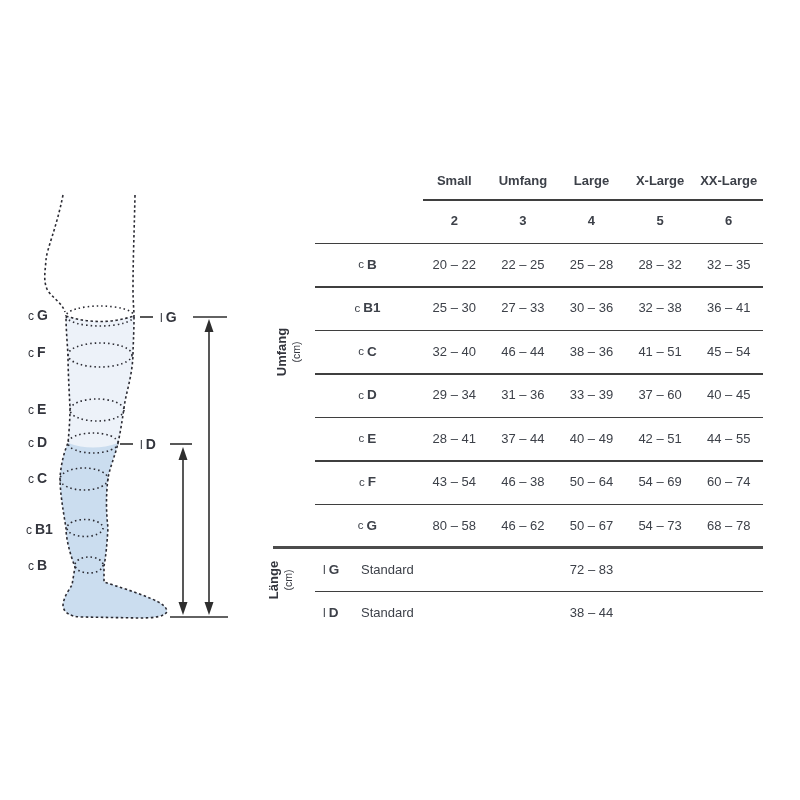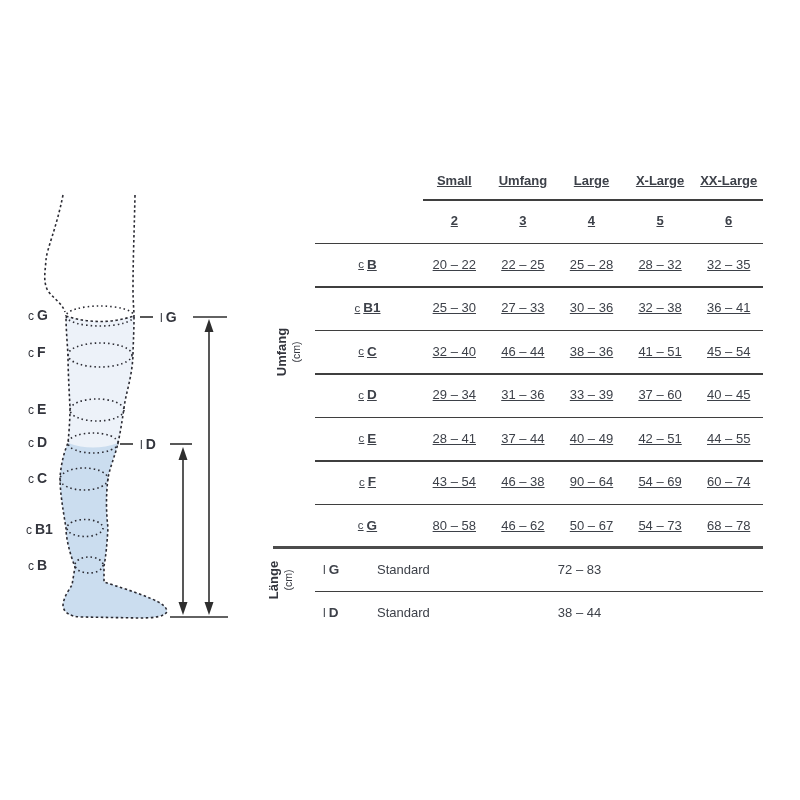--- a/index.html
+++ b/index.html
@@ -8,35 +8,35 @@
 
   
   .leg-svg{position:absolute;left:0;top:140px;}
   .leg-label{position:absolute;display:flex;align-items:baseline;white-space:nowrap;}
   .leg-label .pfx{font-size:12px;font-weight:400;color:#33353d;}
   .leg-label .ltr{font-size:14px;font-weight:700;color:#33353d;margin-left:3px;}
 
   
   .hline{position:absolute;background:#3f3f3f;height:1.5px;}
   .hline.thick{height:3px;background:#4c4c4c;}
-  .trow{position:absolute;left:315px;width:448px;height:43.5px;display:flex;align-items:center;text-decoration:underline;}
+  .trow{position:absolute;left:315px;width:448px;height:43.5px;display:flex;align-items:center;}
   .cell{display:flex;align-items:center;justify-content:center;}
   .cell.lbl{width:105px;}
   .cell.val{width:68.6px;font-size:13px;color:#3d4149;}
   .hname{font-weight:700;font-size:13.5px;}
   .num{font-weight:700;font-size:13.5px;}
   .cell.lbl .pfx{font-size:11.5px;font-weight:400;}
   .cell.lbl .ltr{font-size:13.5px;font-weight:700;margin-left:3px;}
 
   .len-row{position:absolute;left:315px;width:448px;display:flex;align-items:center;}
   .len-lbl{display:flex;align-items:baseline;margin-left:8px;width:34px;}
   .len-lbl .pfx{font-size:12px;font-weight:400;}
   .len-lbl .ltr{font-size:13.5px;font-weight:700;margin-left:3px;}
-  .len-type{font-size:13px;margin-left:20px;}
-  .len-val{position:absolute;left:230px;width:69px;text-align:center;font-size:13px;}
+  .len-type{font-size:13px;margin-left:4px;}
+  .len-val{position:absolute;left:242px;width:69px;text-align:center;font-size:13px;}
 
   .vlabel{position:absolute;transform:translate(-50%,-50%) rotate(-90deg);display:flex;flex-direction:column;align-items:center;line-height:1.15;white-space:nowrap;}
   .vlabel .vt{font-size:13px;font-weight:700;color:#33353d;}
   .vlabel .vu{font-size:10.5px;font-weight:400;color:#33353d;}
 </style>
 </head>
 <body>
 
 <div class="canvas">
 
@@ -253,21 +253,21 @@
     <div class="cell val">42 – 51</div>
     <div class="cell val">44 – 55</div>
   </div>
   <div class="trow" style="top:460px">
     <div class="cell lbl">
         <span class="pfx">c</span>
         <span class="ltr">F</span>
       </div>
     <div class="cell val">43 – 54</div>
     <div class="cell val">46 – 38</div>
-    <div class="cell val">90 – 64</div>
+    <div class="cell val">50 – 64</div>
     <div class="cell val">54 – 69</div>
     <div class="cell val">60 – 74</div>
   </div>
   <div class="trow" style="top:503.5px">
     <div class="cell lbl">
         <span class="pfx">c</span>
         <span class="ltr">G</span>
       </div>
     <div class="cell val">80 – 58</div>
     <div class="cell val">46 – 62</div>

